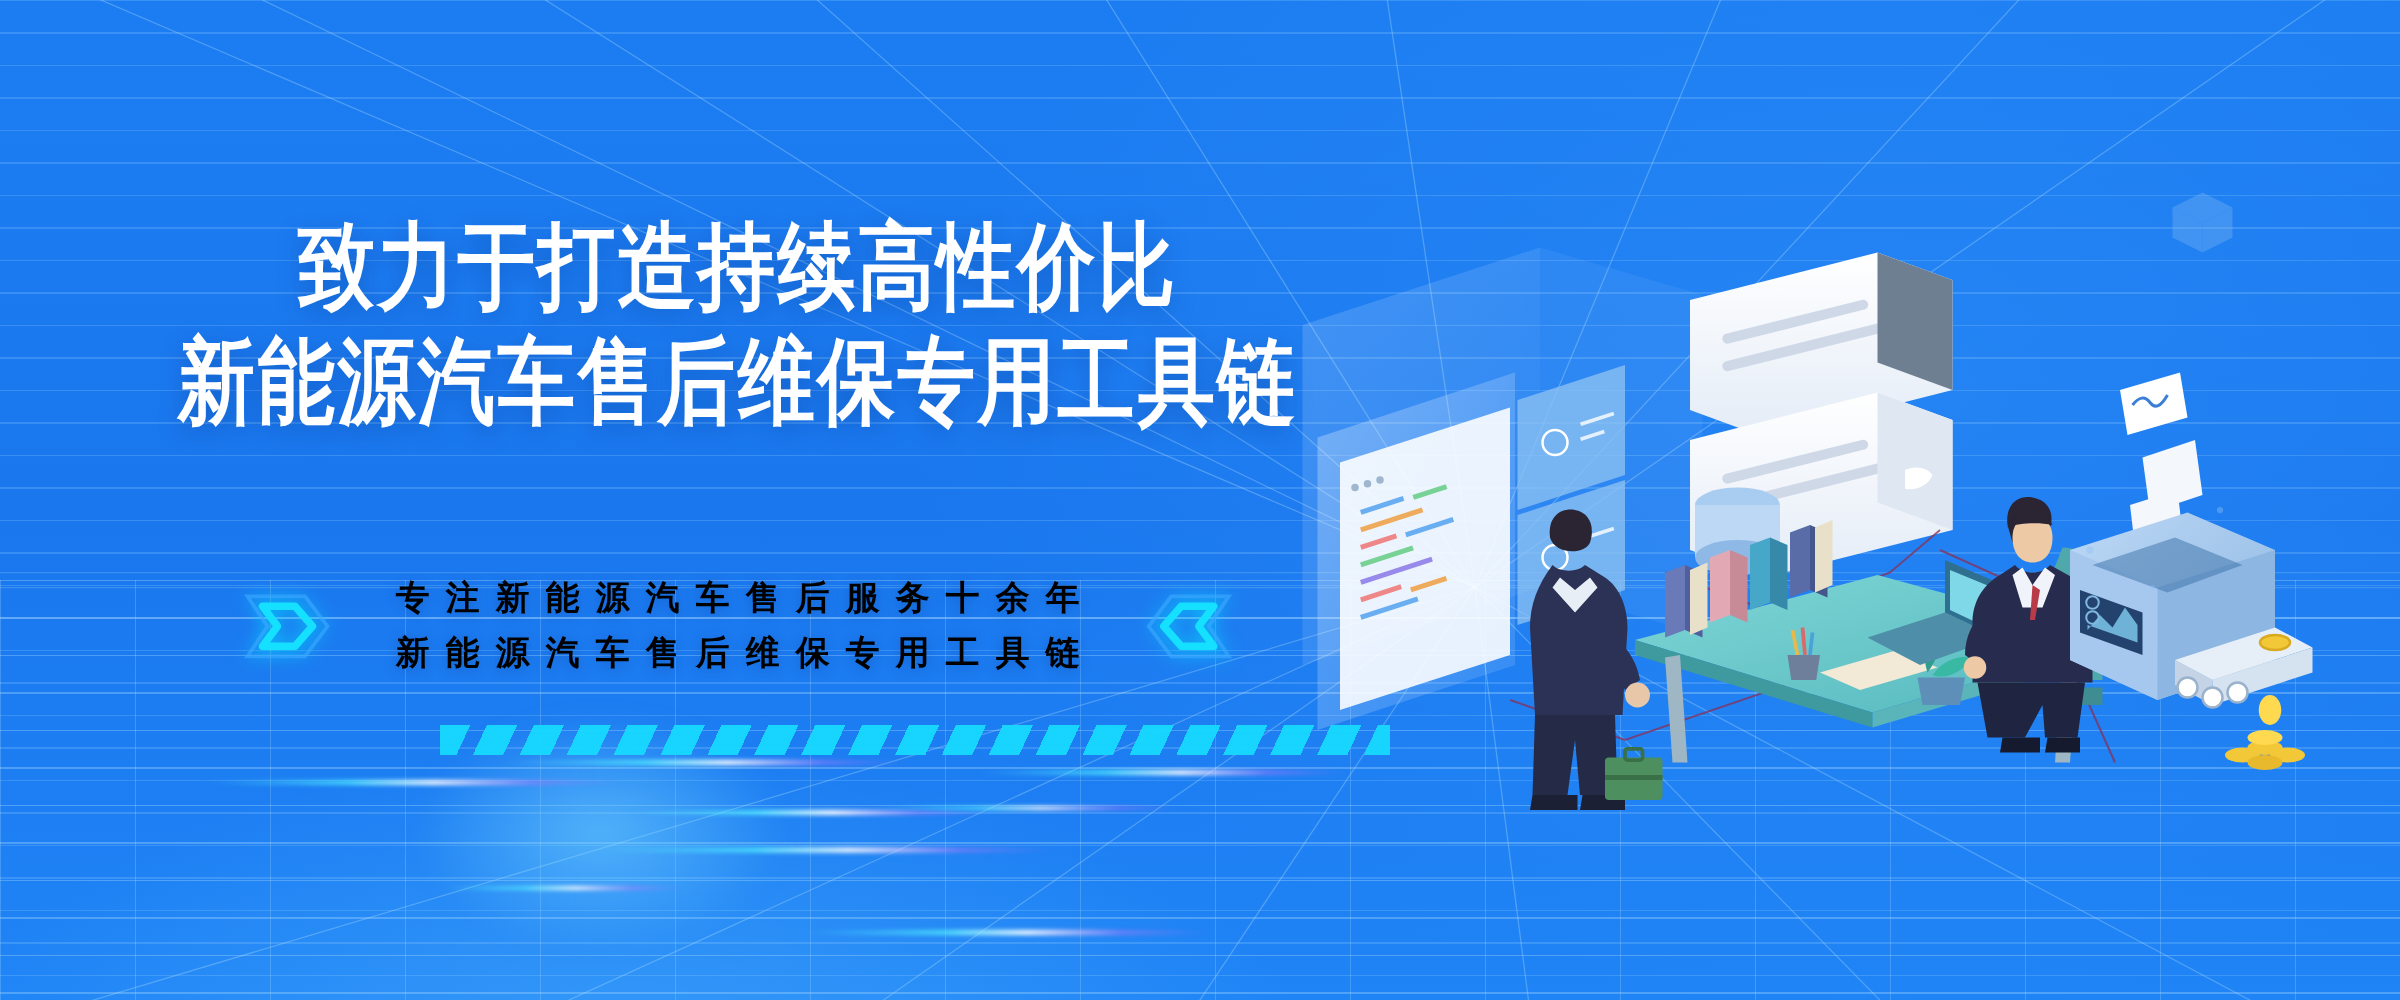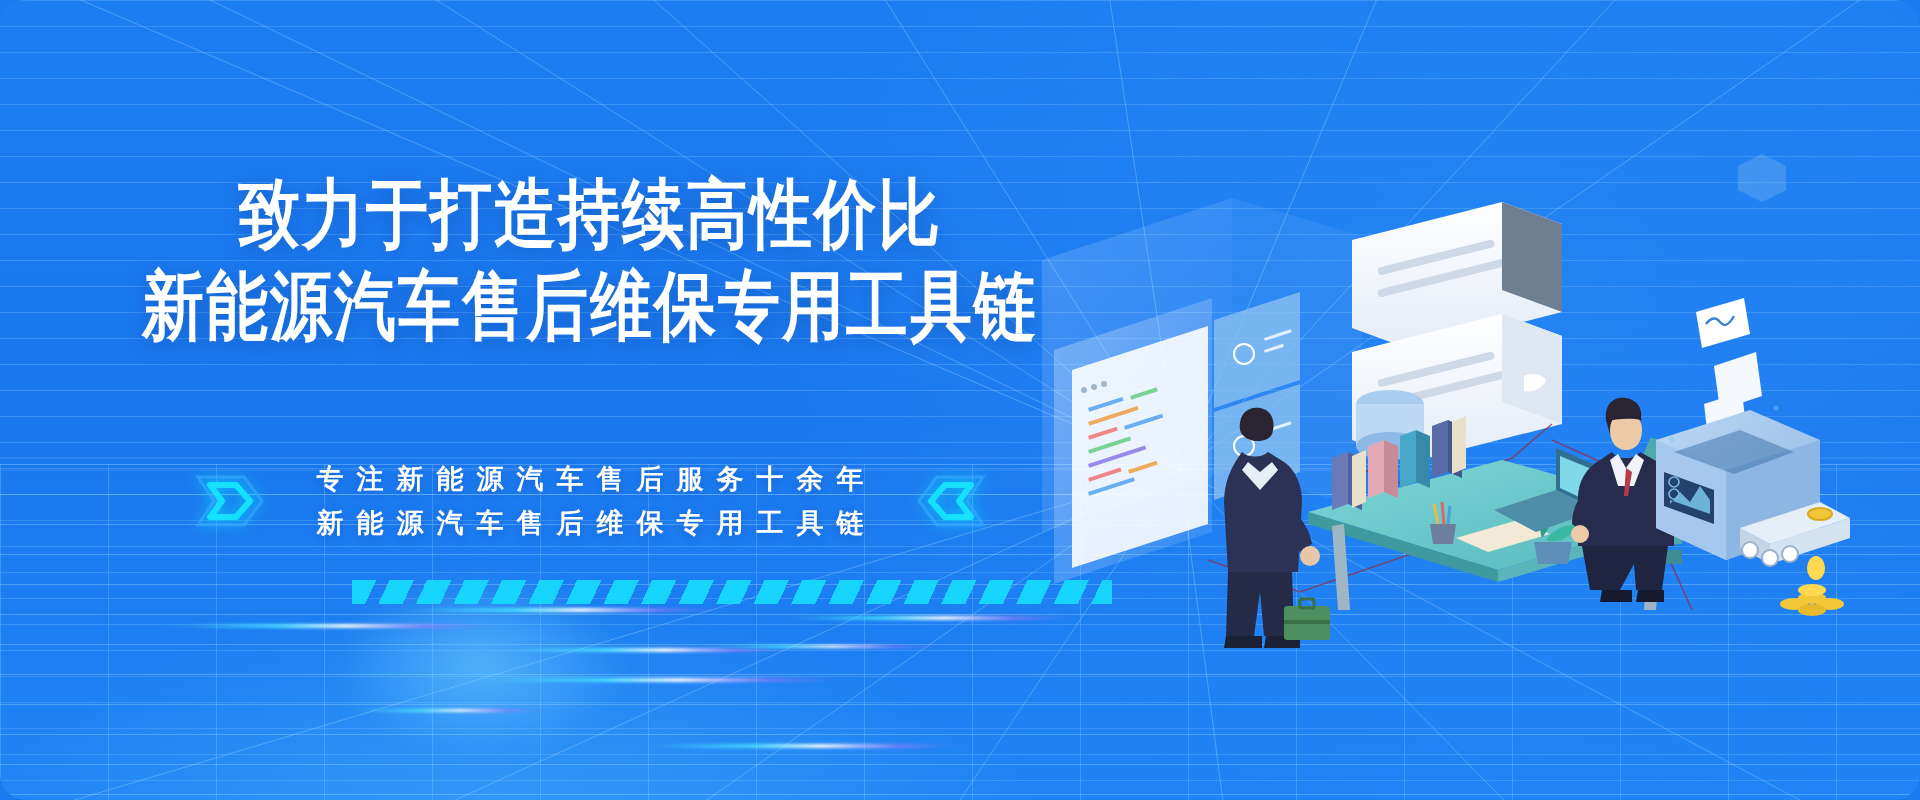--- a/index.html
+++ b/index.html
@@ -2,21 +2,20 @@
 <html><head>
 <meta charset="utf-8">
 <style>
   * { margin:0; padding:0; box-sizing:border-box; }
   html,body { width:1920px; height:800px; overflow:hidden; background:#1a7bf0; }
   body { font-family:"Liberation Sans","DejaVu Sans",sans-serif; }
 
   #banner {
     position:relative; width:1920px; height:800px; overflow:hidden;
     background:#1a7bf0;
-    border-radius:26px;
   }
 
   
   .bg-base {
     position:absolute; inset:0;
     background:
       radial-gradient(ellipse 900px 420px at 26% 108%, rgba(90,190,255,.40) 0%, rgba(50,150,255,0) 62%),
       radial-gradient(ellipse 1100px 700px at 78% 40%, rgba(60,160,255,.30) 0%, rgba(26,123,240,0) 70%),
       linear-gradient(180deg,#1c7df2 0%, #1a77ee 52%, #1f84f6 100%);
   }
@@ -78,21 +77,21 @@
   }
   .headline-1 { top:170px; font-size:62px; line-height:72px; transform:scaleY(1.22); transform-origin:center top; }
   .headline-2 { top:262px; font-size:62px; line-height:72px; transform:scaleY(1.22); transform-origin:center top; }
 
   .sub-wrap {
     position:absolute; left:0; top:455px; width:1180px;
     display:flex; align-items:center; justify-content:center; gap:28px;
   }
   .subs { text-align:center; }
   .subline {
-    color:#ffffff; font-size:27px; line-height:44px; font-weight:700;
+    color:#000000; font-size:27px; line-height:44px; font-weight:700;
     letter-spacing:13px; text-indent:13px; white-space:nowrap;
     font-family:"DejaVu Serif","Liberation Serif",serif;
     text-shadow:0 2px 10px rgba(0,40,110,.25);
   }
 
   .arrow-deco { width:92px; height:92px; flex:0 0 92px; position:relative; }
   .arrow-deco svg { width:92px; height:92px; display:block;
     filter:drop-shadow(0 0 7px rgba(0,229,255,.75)); }
 
   

